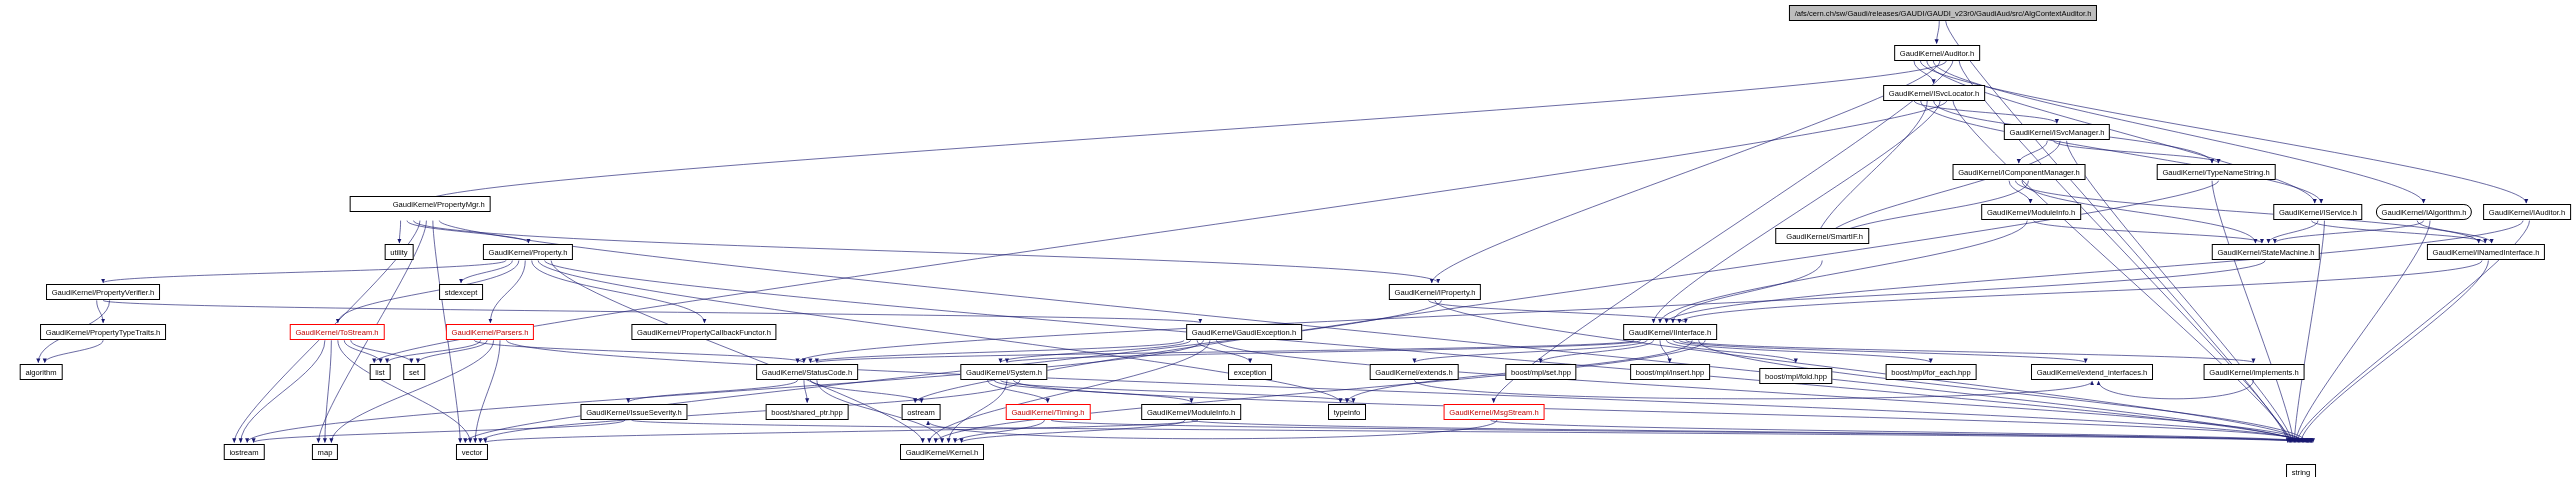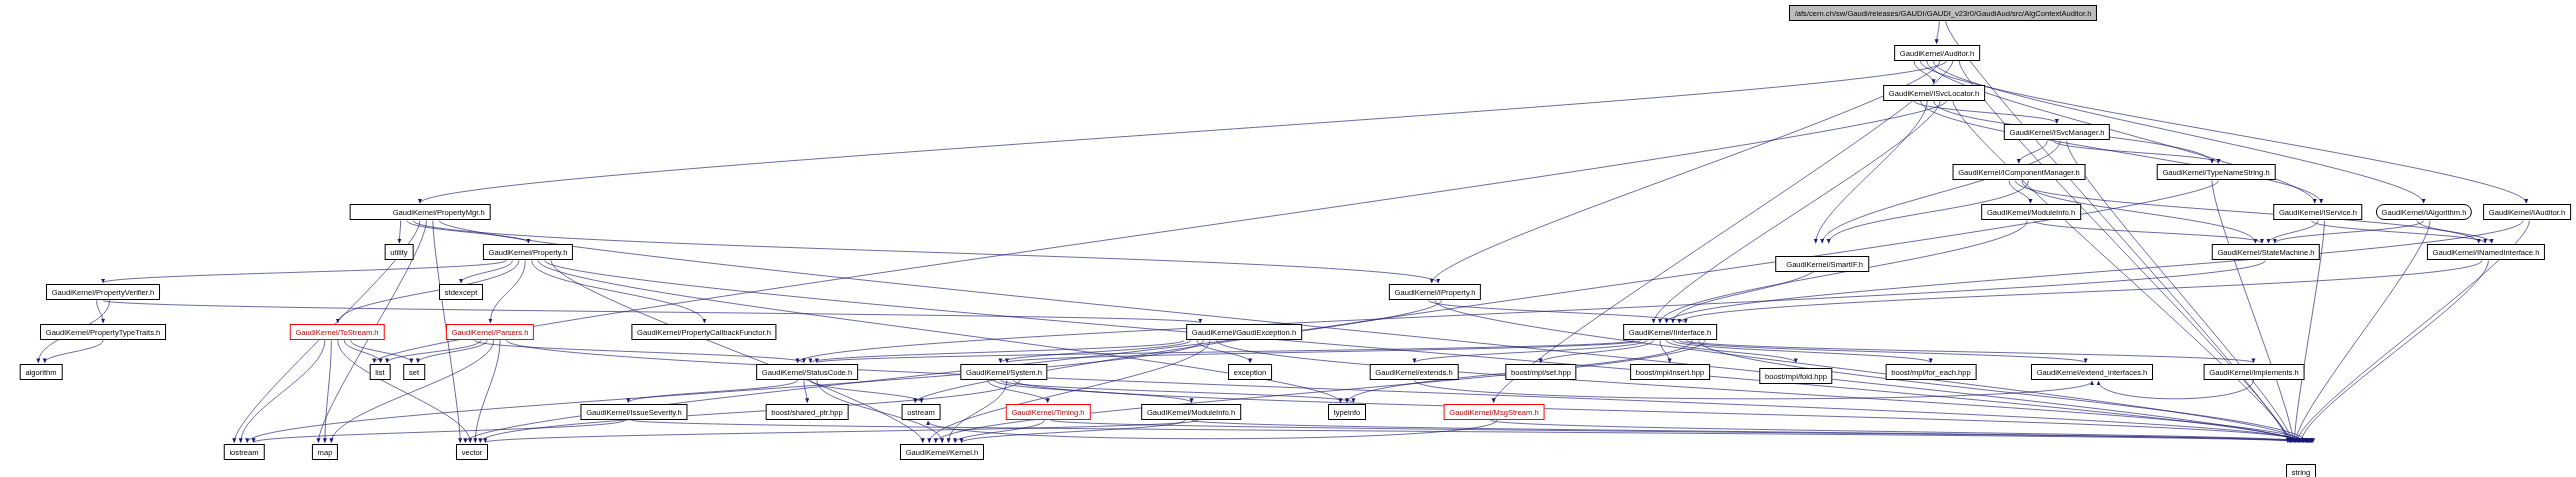--- a/index.html
+++ b/index.html
@@ -162,28 +162,28 @@
       <path d="M 2410.0 648 C 2410.0 690, 3565.0 690, 3565.0 650" class="edge" marker-end="url(#arrowhead)"></path>
       <path d="M 3840.0 648 C 3840.0 690, 3576.0 690, 3576.0 650" class="edge" marker-end="url(#arrowhead)"></path>
     </svg>
   <div id="node-layer">
       <div class="node main" style="left: 1943px; top: 4.7px;">/afs/cern.ch/sw/Gaudi/releases/GAUDI/GAUDI_v23r0/GaudiAud/src/AlgContextAuditor.h</div>
       <div class="node" style="left: 1937px; top: 45px;">GaudiKernel/Auditor.h</div>
       <div class="node" style="left: 1934px; top: 85px;">GaudiKernel/ISvcLocator.h</div>
       <div class="node" style="left: 2057px; top: 124px;">GaudiKernel/ISvcManager.h</div>
       <div class="node" style="left: 2019px; top: 164px;">GaudiKernel/IComponentManager.h</div>
       <div class="node" style="left: 2216px; top: 164px;">GaudiKernel/TypeNameString.h</div>
-      <div class="node" style="left: 420px; top: 204px; padding-left: 42px;">GaudiKernel/PropertyMgr.h</div>
+      <div class="node" style="left: 420px; top: 196px; padding-left: 42px;">GaudiKernel/PropertyMgr.h</div>
       <div class="node" style="left: 2031px; top: 204px;">GaudiKernel/ModuleInfo.h</div>
       <div class="node" style="left: 2318px; top: 204px;">GaudiKernel/IService.h</div>
       <div class="node" style="left: 2424px; top: 204px; border-radius: 8px;">GaudiKernel/IAlgorithm.h</div>
       <div class="node" style="left: 2527px; top: 204px;">GaudiKernel/IAuditor.h</div>
       <div class="node" style="left: 399px; top: 244px;">utility</div>
       <div class="node" style="left: 528px; top: 244px;">GaudiKernel/Property.h</div>
-      <div class="node" style="left: 1822px; top: 256px; padding-left: 10px;">GaudiKernel/SmartIF.h</div>
+      <div class="node" style="left: 1822px; top: 228px; padding-left: 10px;">GaudiKernel/SmartIF.h</div>
       <div class="node" style="left: 2266px; top: 244px;">GaudiKernel/StateMachine.h</div>
       <div class="node" style="left: 2486px; top: 244px;">GaudiKernel/INamedInterface.h</div>
       <div class="node" style="left: 103px; top: 284px;">GaudiKernel/PropertyVerifier.h</div>
       <div class="node" style="left: 461px; top: 284px;">stdexcept</div>
       <div class="node" style="left: 1435px; top: 284px;">GaudiKernel/IProperty.h</div>
       <div class="node" style="left: 103px; top: 324px;">GaudiKernel/PropertyTypeTraits.h</div>
       <div class="node truncated" style="left: 337px; top: 324px;">GaudiKernel/ToStream.h</div>
       <div class="node truncated" style="left: 490px; top: 324px;">GaudiKernel/Parsers.h</div>
       <div class="node" style="left: 704px; top: 324px;">GaudiKernel/PropertyCallbackFunctor.h</div>
       <div class="node" style="left: 1200px; top: 324px; margin-left: 44px;">GaudiKernel/GaudiException.h</div>

